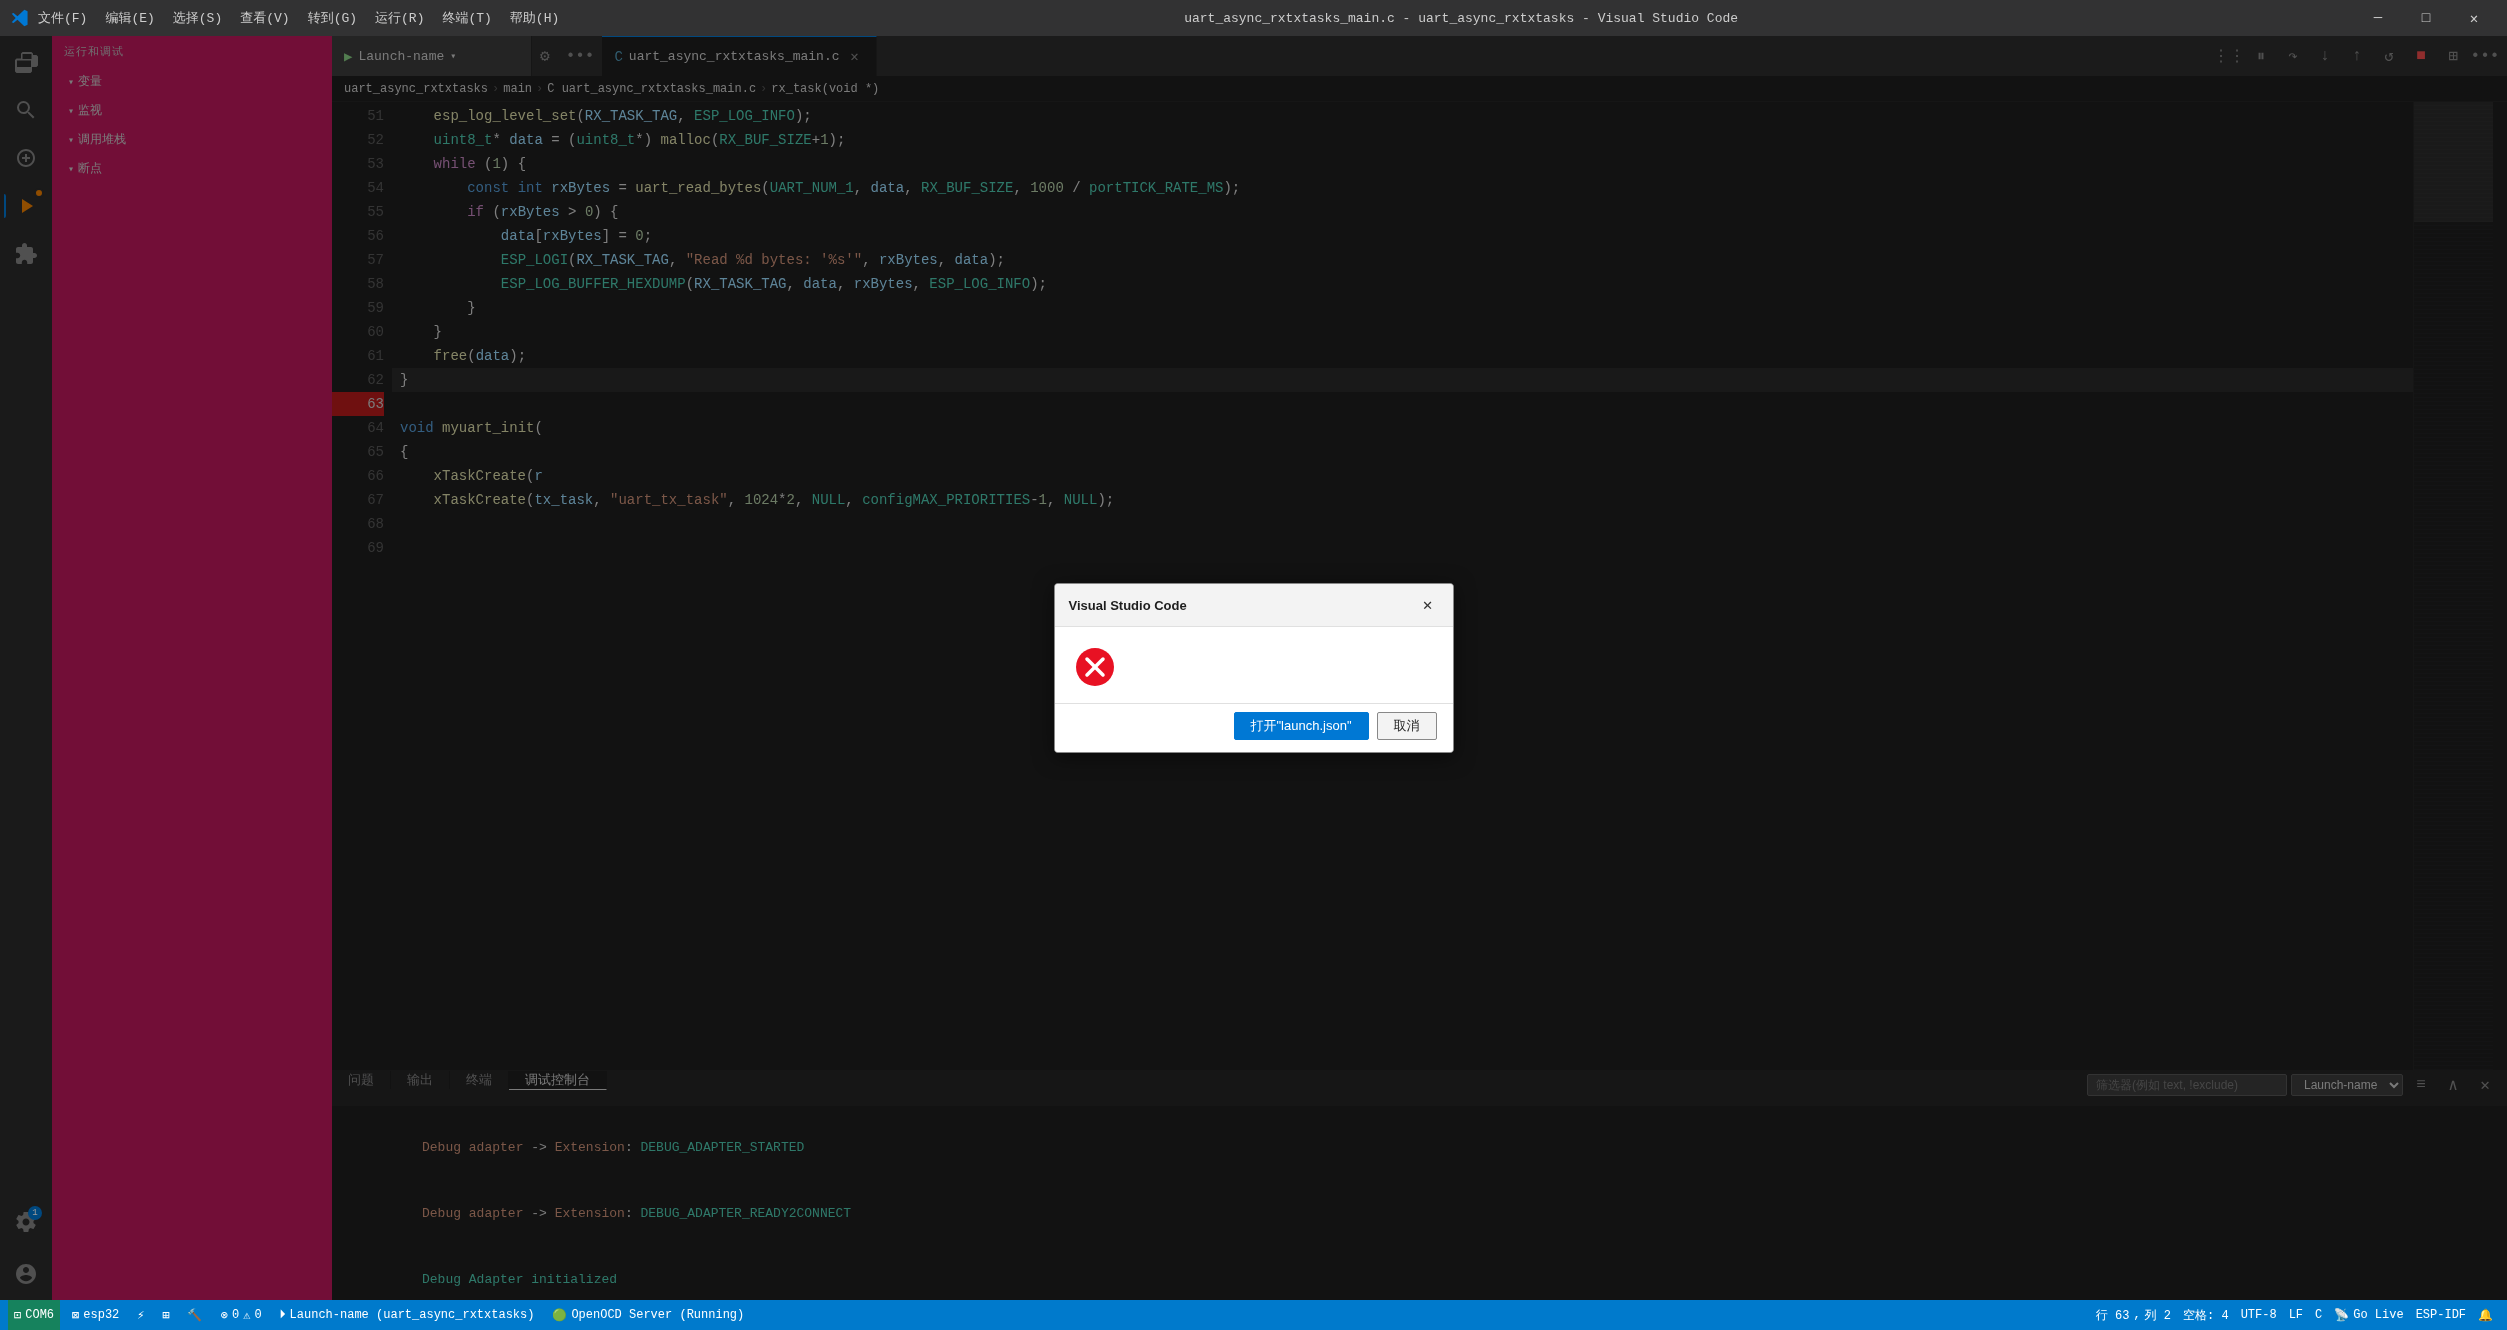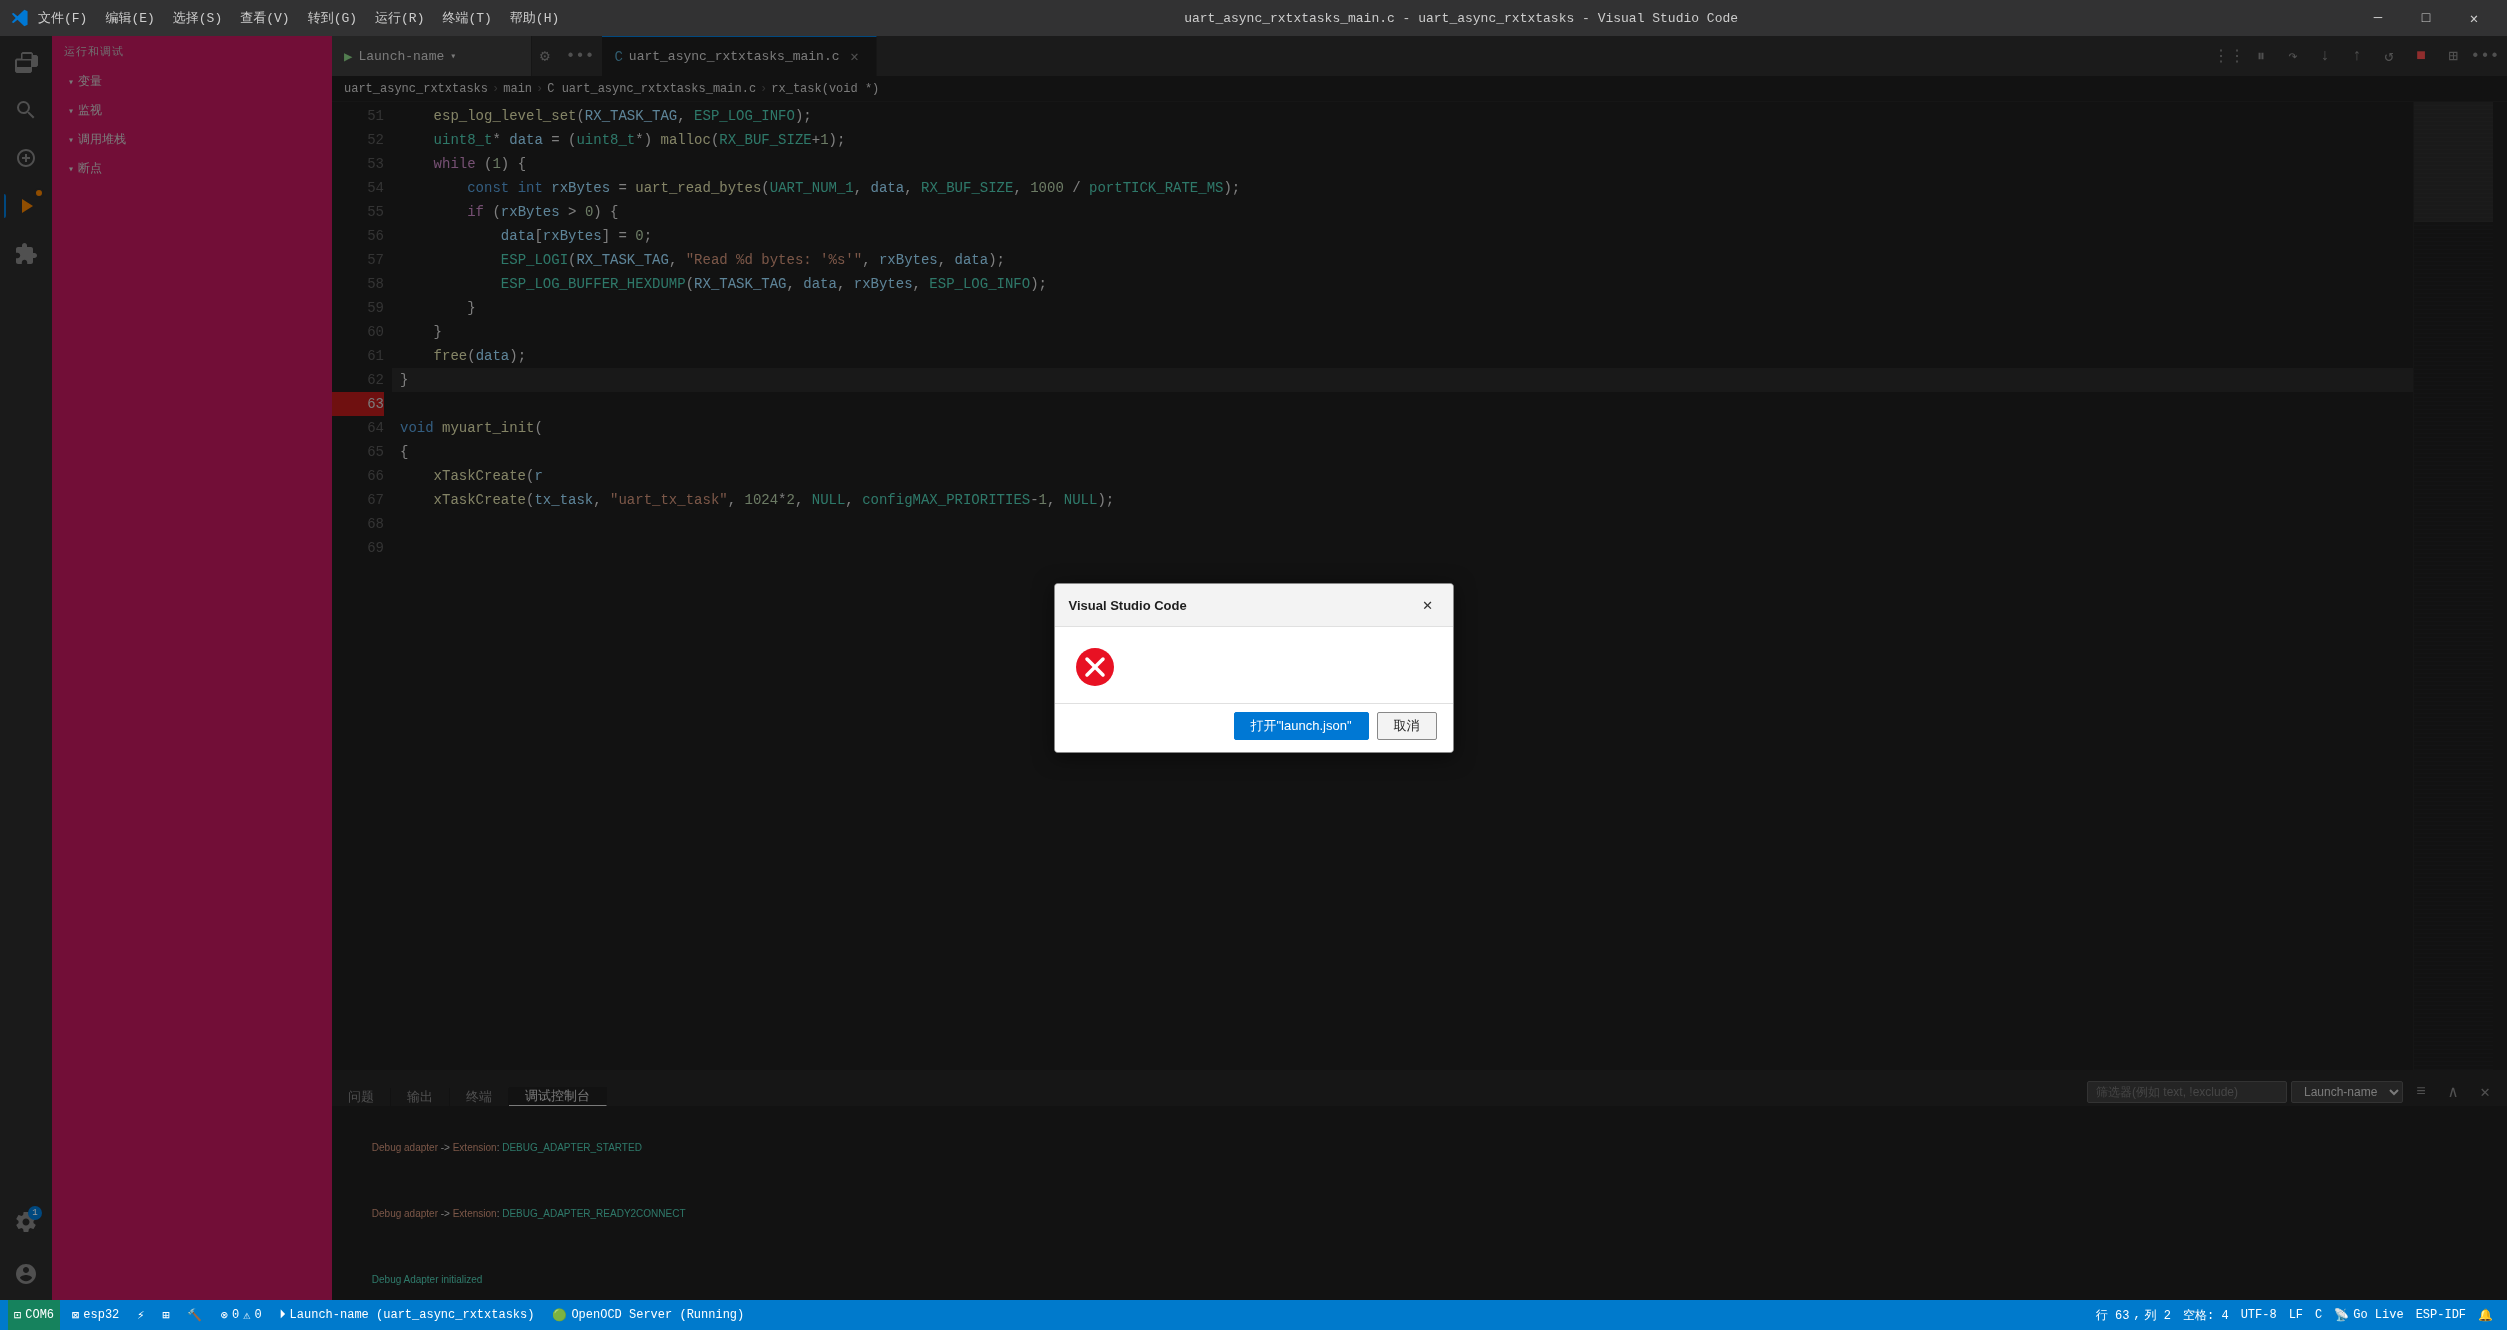--- a/index.html
+++ b/index.html
@@ -355,21 +355,21 @@
       background: #1e1e1e;
       border-top: 1px solid #252526;
       display: flex;
       flex-direction: column;
       flex-shrink: 0;
     }
     .terminal-tabs {
       height: 36px;
       background: #252526;
       display: flex;
-      align-items: flex-end;
+      align-items: flex-start;
       border-bottom: 1px solid #1e1e1e;
       flex-shrink: 0;
     }
     .term-tab {
       padding: 0 16px;
       display: flex;
       align-items: center;
       font-size: 13px;
       color: #858585;
       cursor: pointer;
@@ -413,24 +413,24 @@
       border: 1px solid #555;
       color: #cccccc;
       font-size: 12px;
       padding: 2px 8px;
       height: 22px;
       border-radius: 2px;
     }
     .terminal-content {
       flex: 1;
       padding: 8px 12px;
-      font-size: 10px;
+      font-size: 13px;
       line-height: 22px;
       overflow: hidden;
-      font-family: Liberation Sans, sans-serif;
+      font-family: Liberation Mono, monospace;
     }
     .term-line { white-space: pre; color: #cccccc; }
     .term-line .t-orange { color: #ce9178; }
 
     
     .status-bar {
       height: 30px;
       background: #007acc;
       display: flex;
       align-items: center;

